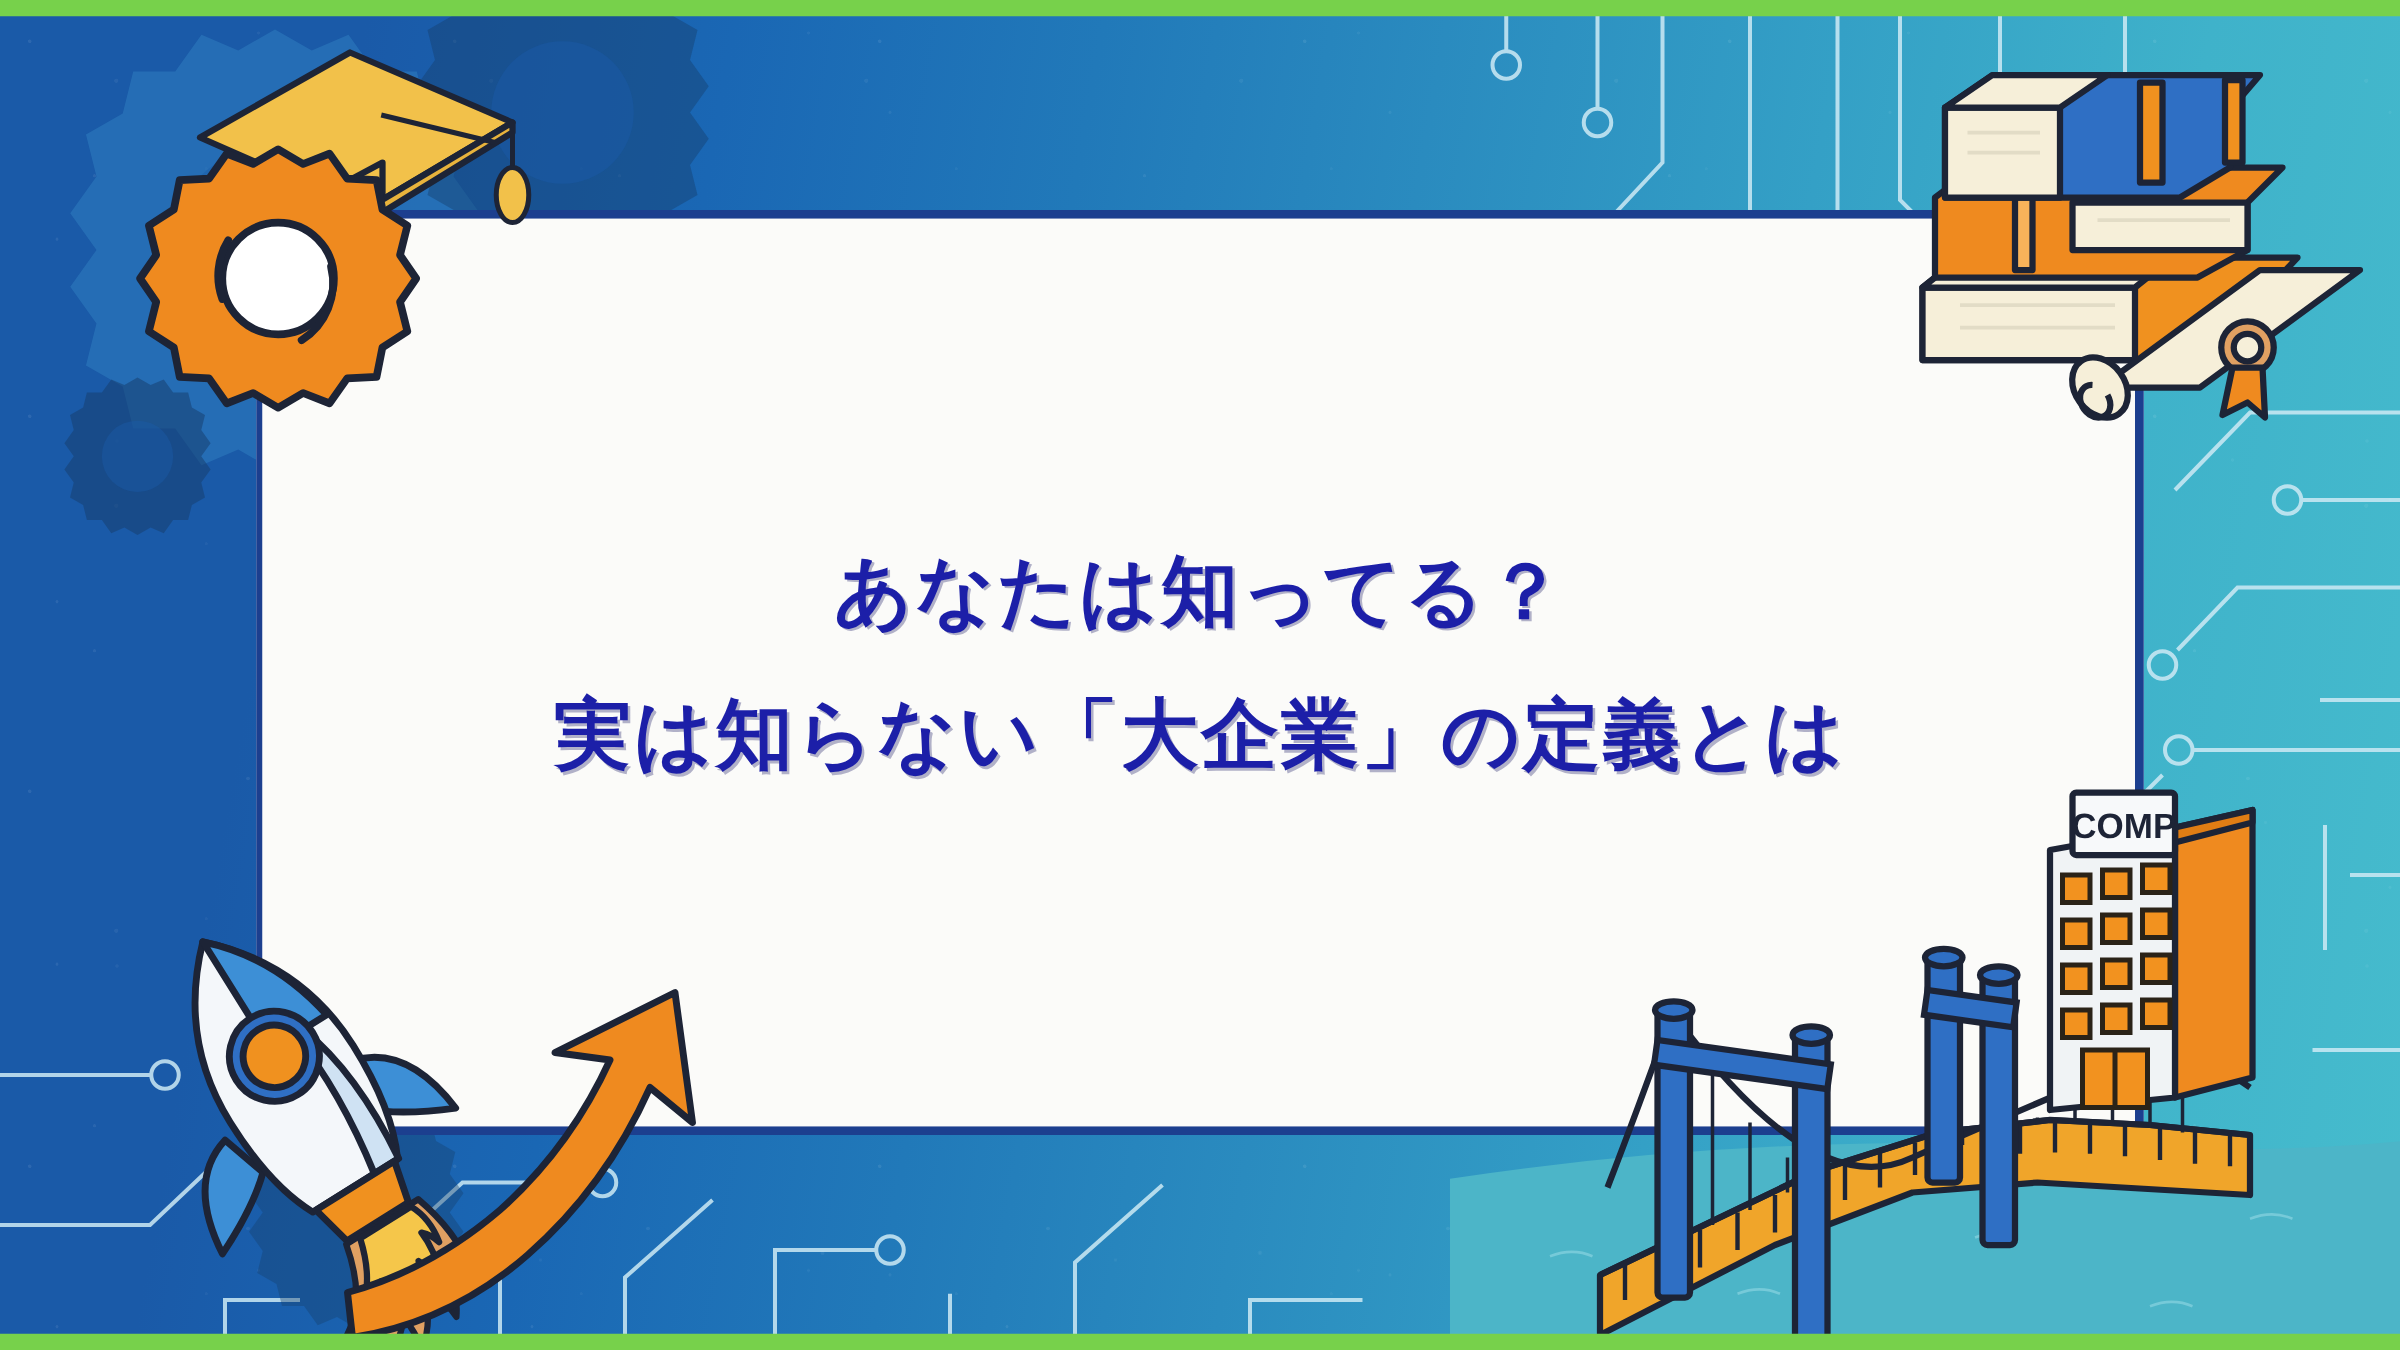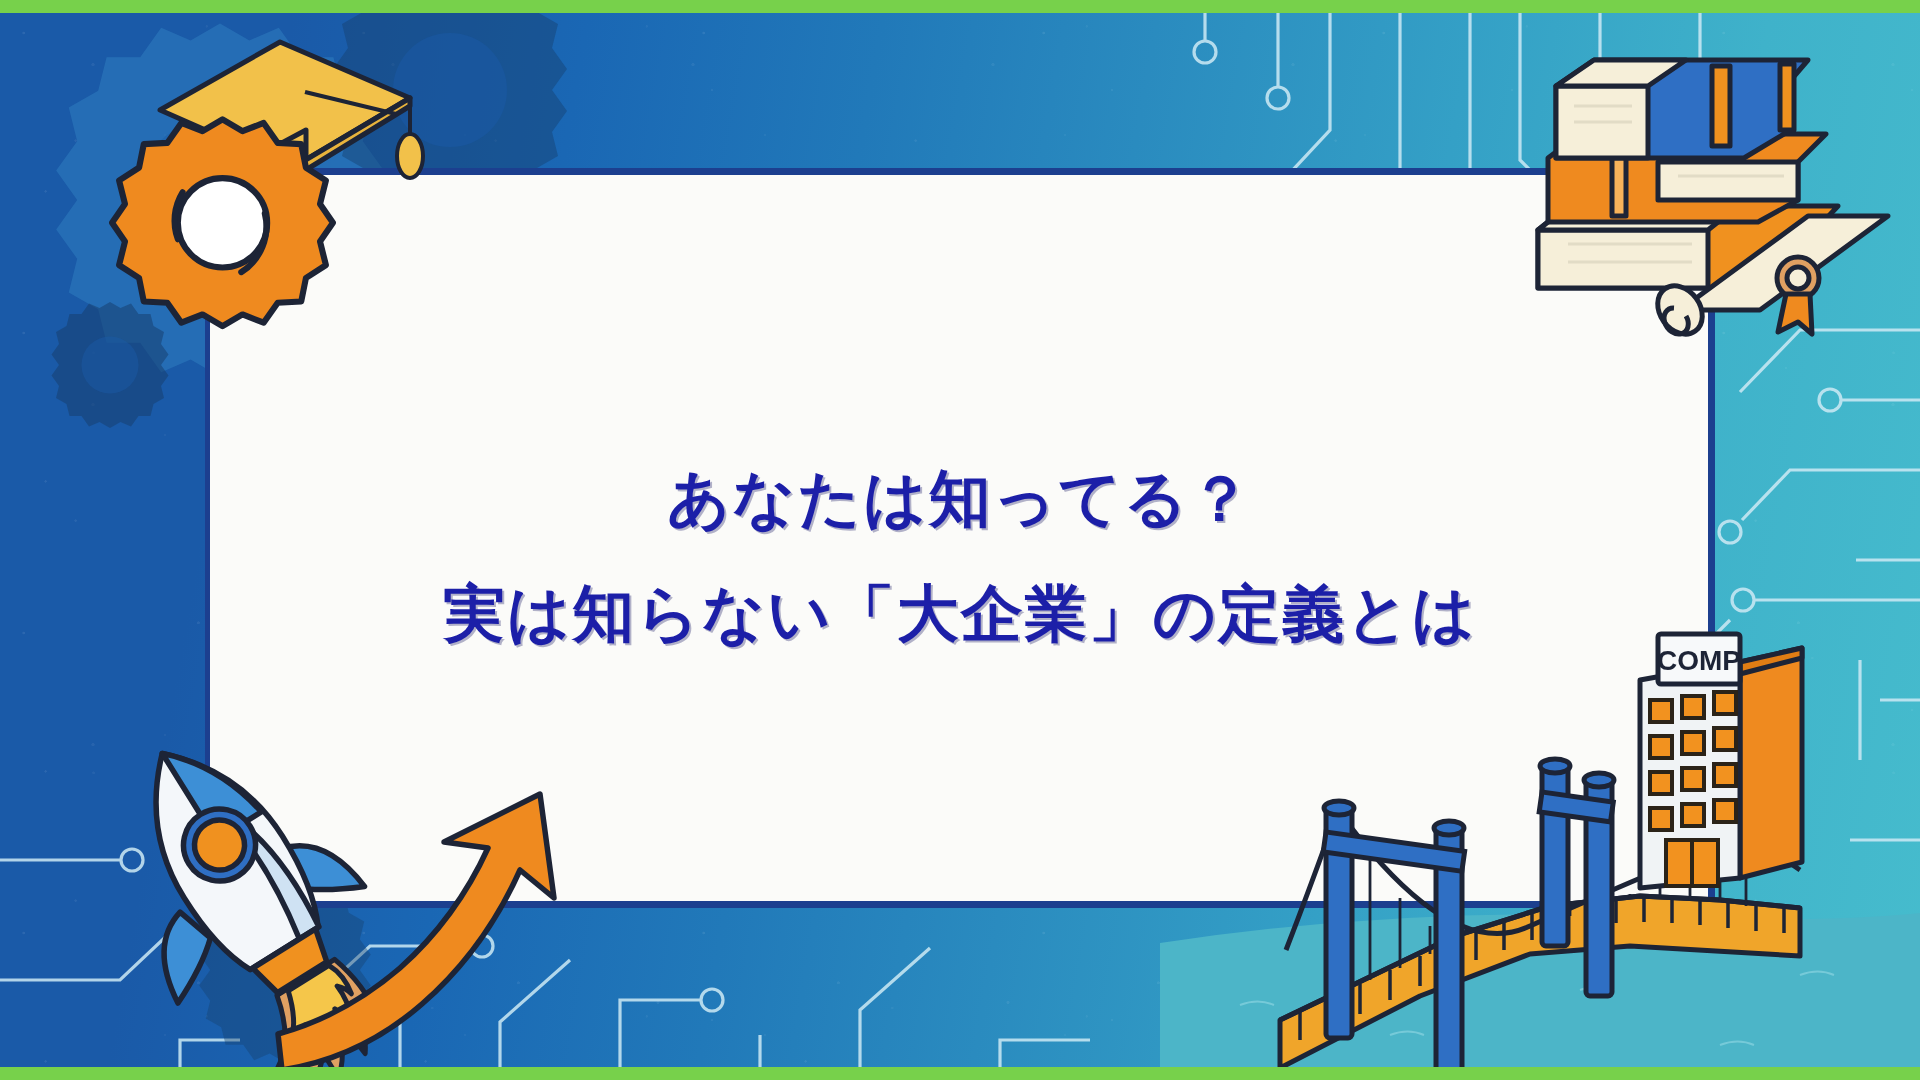--- a/index.html
+++ b/index.html
@@ -53,21 +53,21 @@
     border-top:7px solid #1c3f8f;
     border-left:5px solid #1c3f8f;
     border-right:7px solid #1c3f8f;
     border-bottom:7px solid #1c3f8f;
     box-shadow:0 0 0 0 rgba(0,0,0,0);
   }
   .card-inner { position:absolute; inset:0; background:#fbfbf9; }
 
   
   .headline {
-    position:absolute; left:205px; top:186px; width:1510px; height:740px;
+    position:absolute; left:205px; top:160px; width:1510px; height:740px;
     z-index:22; display:flex; flex-direction:column;
     align-items:center; justify-content:center; gap:6px;
     pointer-events:none;
   }
   .hl-line {
     color:#1c1fa8;
     font-family:"DejaVu Sans", sans-serif;
     font-weight:bold;
     letter-spacing:2px;
     white-space:nowrap;

